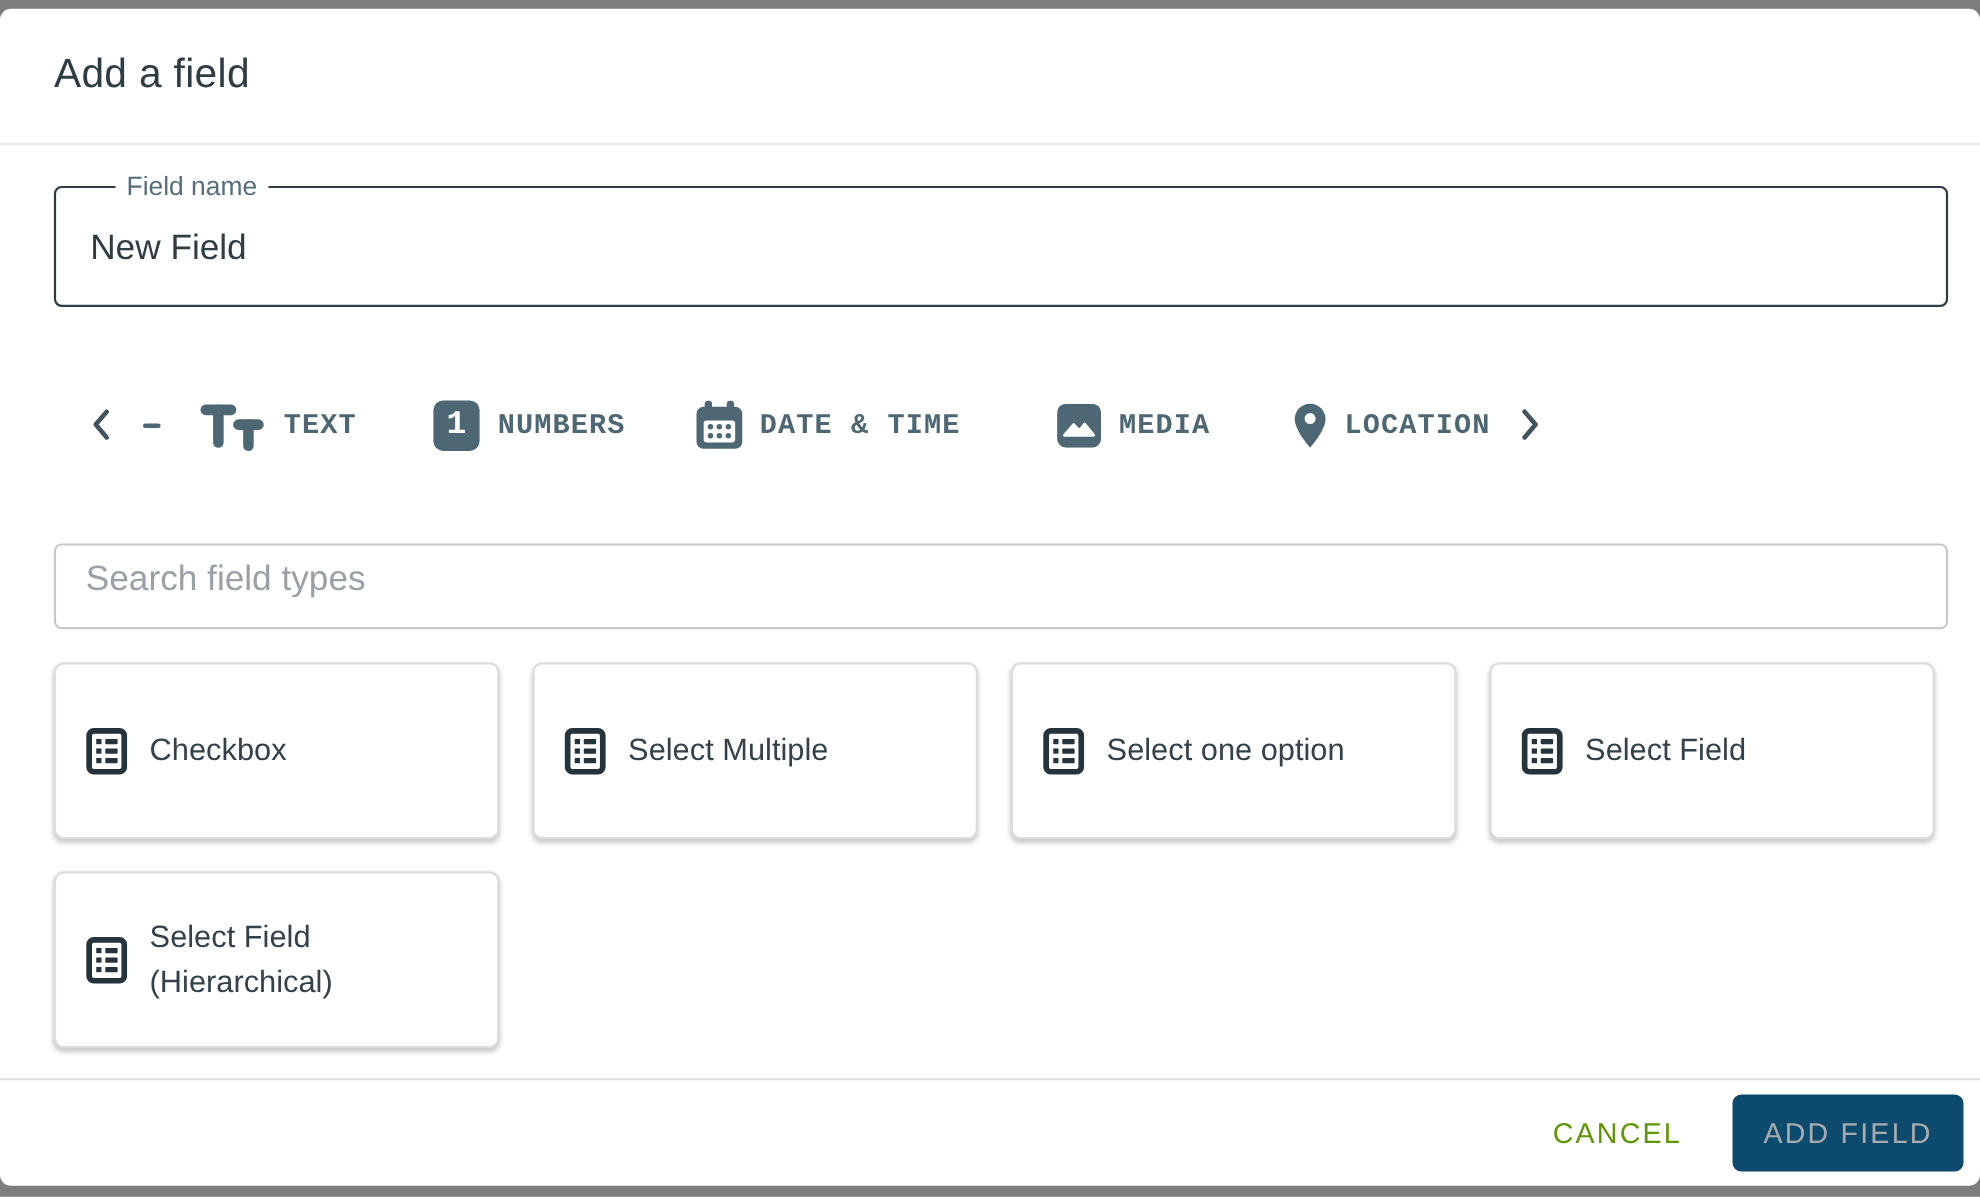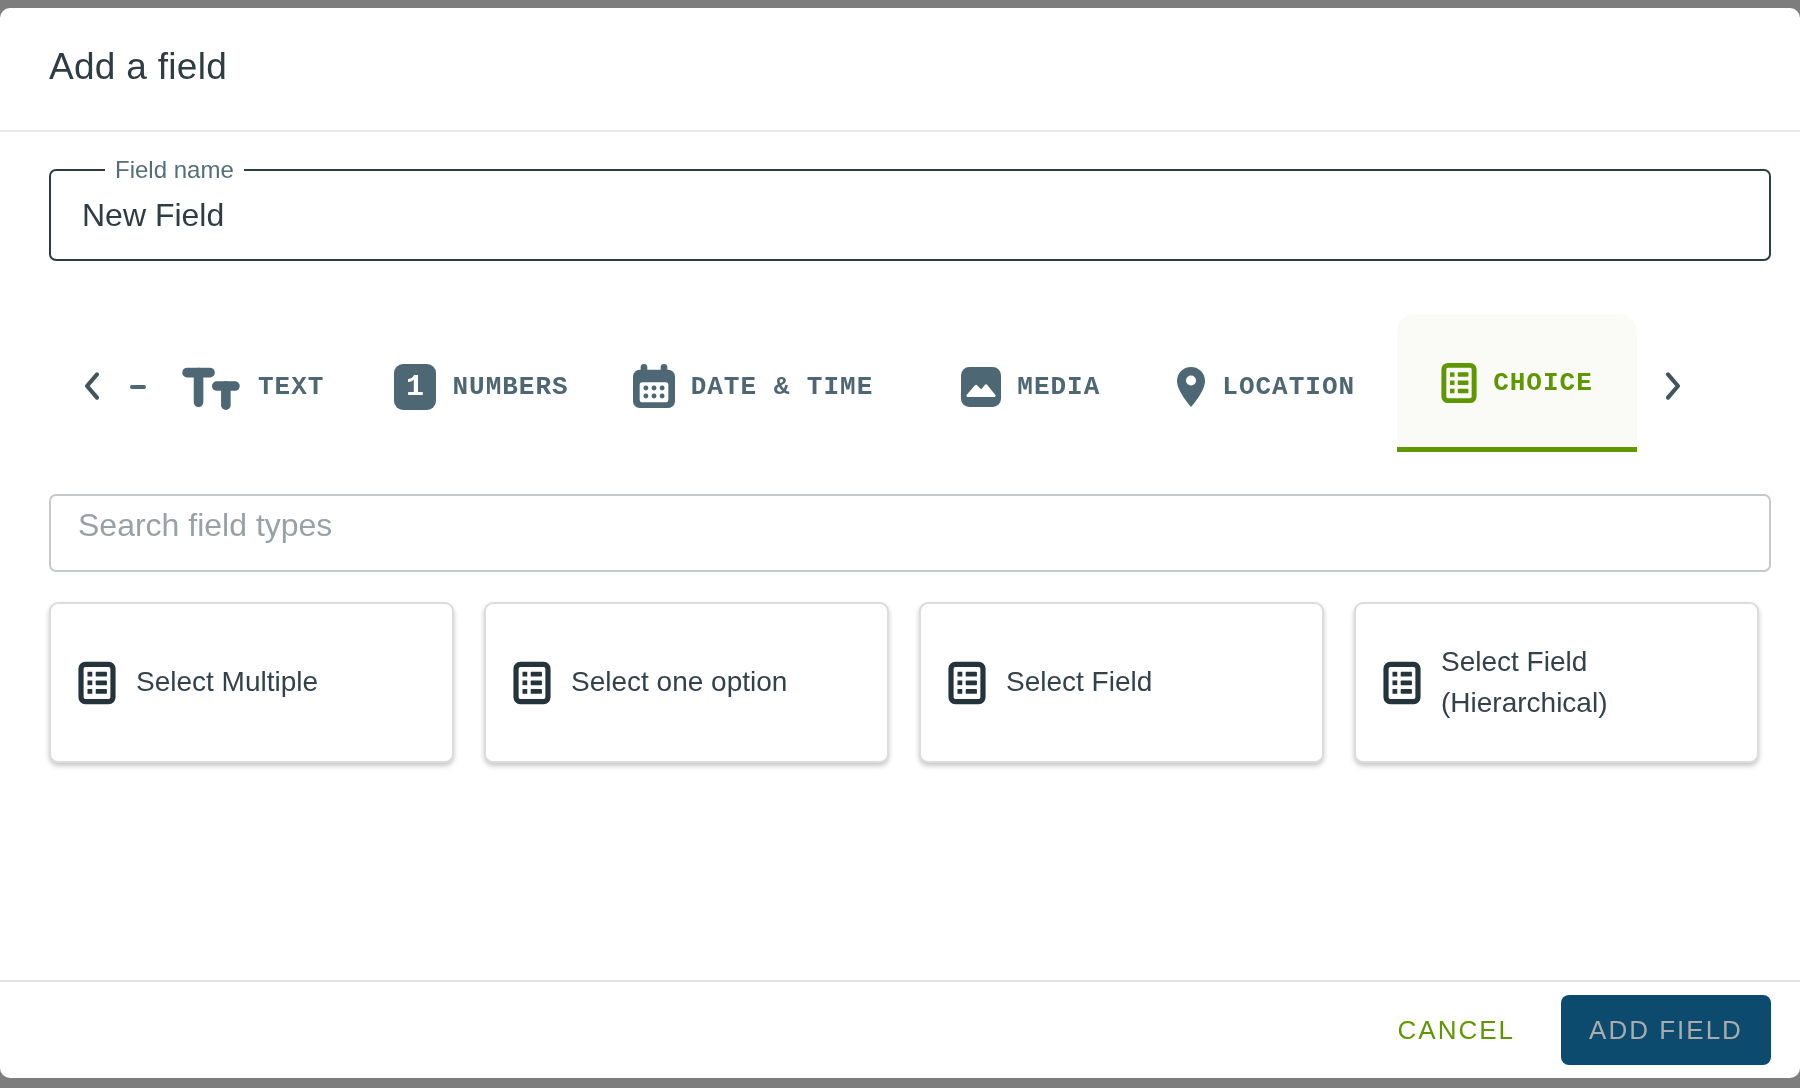--- a/index.html
+++ b/index.html
@@ -13,21 +13,21 @@
   }
   
   .dialog-title{
     position:absolute;left:49px;top:38px;font-size:37px;font-weight:400;
     color:#2e3c43;letter-spacing:.3px;
   }
   .header-divider{position:absolute;top:122px;left:0;right:0;height:2px;background:#eaeaea;}
 
   
   .field-group{
-    position:absolute;left:49px;top:161px;width:1722px;height:92px;
+    position:absolute;left:49px;top:161px;width:1722px;height:110px;
     border:2px solid #2e3c43;border-radius:7px;box-sizing:border-box;
   }
   .field-label{
     position:absolute;top:-15px;left:54px;background:#fff;padding:0 10px;
     font-size:24px;color:#546e7a;line-height:28px;
   }
   .field-input{
     position:absolute;left:0;top:0;width:100%;height:100%;box-sizing:border-box;
     border:none;outline:none;background:transparent;
     font-family:inherit;font-size:32px;color:#2e3c43;padding:0 20px 0 31px;
@@ -79,21 +79,21 @@
     border-radius:9px;box-shadow:0 3px 5px rgba(0,0,0,.22);
     display:flex;align-items:center;gap:20px;padding:0 26px 0 27px;cursor:pointer;
   }
   .card-icon{color:#24333c;display:flex;align-items:center;flex:0 0 auto;}
   .card-label{font-size:28px;color:#33424a;line-height:1.45;}
 
   
   .footer-divider{position:absolute;left:0;right:0;top:972px;height:2px;background:#e3e3e3;}
   .footer{
     position:absolute;left:0;right:0;top:974px;bottom:0;
-    display:flex;align-items:center;justify-content:flex-end;gap:36px;padding-right:29px;
+    display:flex;align-items:center;justify-content:flex-end;gap:36px;padding-right:15px;
   }
   .btn-cancel{
     background:none;border:none;cursor:pointer;font-family:inherit;
     font-size:26px;color:#5f9702;letter-spacing:2px;font-weight:400;padding:0 10px;
   }
   .btn-add{
     width:210px;height:70px;background:#0c4a6e;border:none;border-radius:8px;
     font-family:inherit;font-size:26px;color:#a9acae;letter-spacing:2px;cursor:default;
   }
 </style>
@@ -171,47 +171,47 @@
     <button class="tab" style="margin-left:76px">
       <span class="tab-icon">
         <svg width="30" height="42" viewBox="0 0 30 42">
           <path d="M15 1 C7 1 1 7.3 1 15 C1 25.5 15 41 15 41 C15 41 29 25.5 29 15 C29 7.3 23 1 15 1 Z" fill="currentColor"></path>
           <circle cx="15" cy="14.5" r="5" fill="#ffffff"></circle>
         </svg>
       </span>
       <span>LOCATION</span>
     </button>
 
-    <button class="tab active" style="margin-left:42px">
-      <span class="tab-icon">
-        <svg width="36" height="42" viewBox="0 0 44 50">
-          <rect x="3.5" y="3.5" width="37" height="43" rx="5" fill="none" stroke="currentColor" stroke-width="6"></rect>
-          <rect x="11" y="12" width="5.5" height="5.5" fill="currentColor"></rect>
-            <rect x="20.5" y="12" width="13" height="5.5" rx="1" fill="currentColor"></rect>
-          <rect x="11" y="22" width="5.5" height="5.5" fill="currentColor"></rect>
-            <rect x="20.5" y="22" width="13" height="5.5" rx="1" fill="currentColor"></rect>
-          <rect x="11" y="32" width="5.5" height="5.5" fill="currentColor"></rect>
-            <rect x="20.5" y="32" width="13" height="5.5" rx="1" fill="currentColor"></rect>
-        </svg>
-      </span>
-      <span>CHOICE</span>
-    </button>
 
     <button class="scroll-btn" style="margin-left:26px">
       <span>
         <svg width="20" height="32" viewBox="0 0 24 36">
             <polyline points="6,4 18,18 6,32" fill="none" stroke="currentColor" stroke-width="5" stroke-linecap="round" stroke-linejoin="round"></polyline>
           </svg>
       </span>
     </button>
   </div>
 
   <input class="search-box" type="text" placeholder="Search field types" style="">
 
   <div class="cards">
+    <div class="card">
+      <span class="card-icon">
+        <svg width="38" height="44" viewBox="0 0 44 50">
+          <rect x="3.5" y="3.5" width="37" height="43" rx="5" fill="none" stroke="currentColor" stroke-width="6"></rect>
+          <rect x="11" y="12" width="5.5" height="5.5" fill="currentColor"></rect>
+            <rect x="20.5" y="12" width="13" height="5.5" rx="1" fill="currentColor"></rect>
+          <rect x="11" y="22" width="5.5" height="5.5" fill="currentColor"></rect>
+            <rect x="20.5" y="22" width="13" height="5.5" rx="1" fill="currentColor"></rect>
+          <rect x="11" y="32" width="5.5" height="5.5" fill="currentColor"></rect>
+            <rect x="20.5" y="32" width="13" height="5.5" rx="1" fill="currentColor"></rect>
+        </svg>
+      </span>
+      <span class="card-label">Checkbox</span>
+    </div>
 
     <div class="card">
       <span class="card-icon">
         <svg width="38" height="44" viewBox="0 0 44 50">
           <rect x="3.5" y="3.5" width="37" height="43" rx="5" fill="none" stroke="currentColor" stroke-width="6"></rect>
           <rect x="11" y="12" width="5.5" height="5.5" fill="currentColor"></rect>
             <rect x="20.5" y="12" width="13" height="5.5" rx="1" fill="currentColor"></rect>
           <rect x="11" y="22" width="5.5" height="5.5" fill="currentColor"></rect>
             <rect x="20.5" y="22" width="13" height="5.5" rx="1" fill="currentColor"></rect>
           <rect x="11" y="32" width="5.5" height="5.5" fill="currentColor"></rect>

